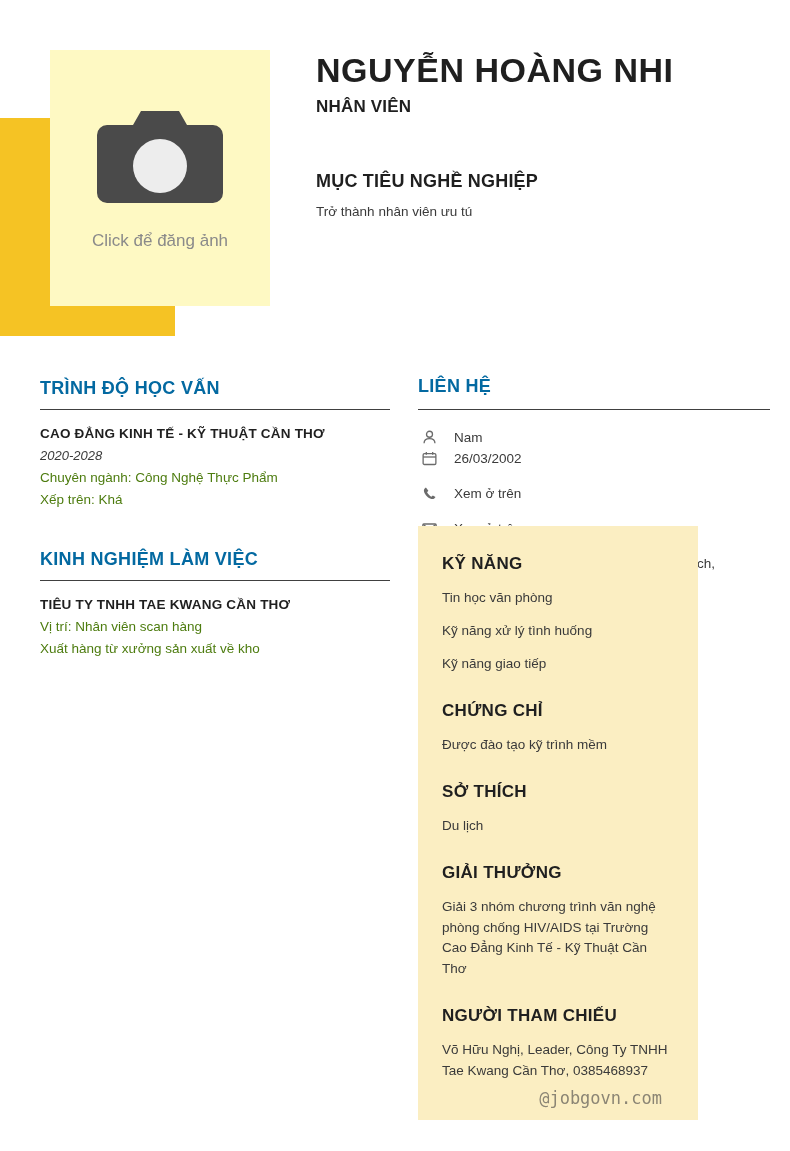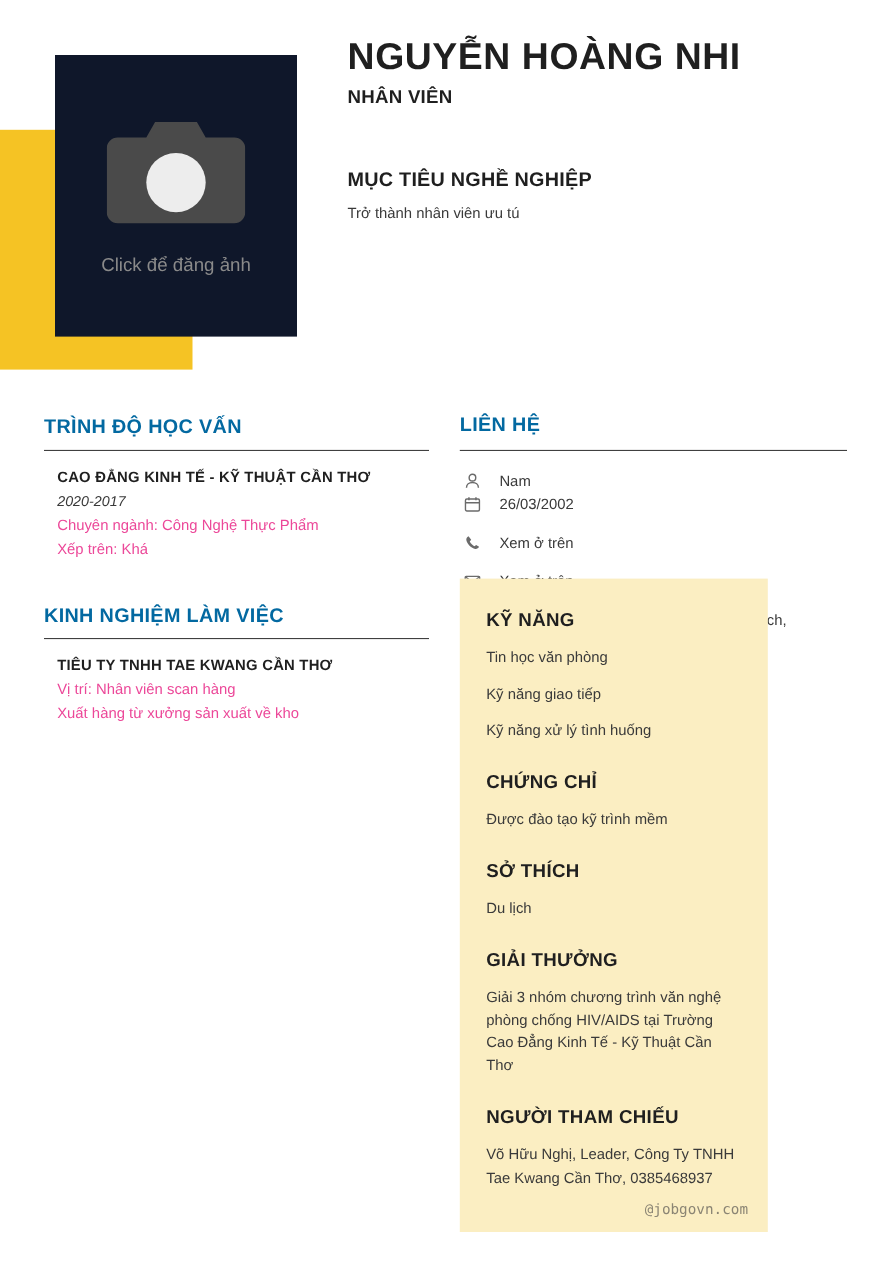--- a/index.html
+++ b/index.html
@@ -28,41 +28,41 @@
     width: 175px;
     height: 218px;
     background: #f5c324;
   }
   .photo-box {
     position: absolute;
     left: 50px;
     top: 50px;
     width: 220px;
     height: 256px;
-    background: #0f172a;
+    background: #fef9c3;
     display: flex;
     flex-direction: column;
     align-items: center;
     justify-content: center;
     cursor: pointer;
   }
   .camera-icon {
     width: 126px;
     height: 104px;
     display: block;
   }
   .photo-caption {
     margin-top: 22px;
     font-size: 17px;
     color: #8a8a8a;
   }
   .header-text {
     position: absolute;
     left: 316px;
-    top: 32px;
+    top: 50px;
     right: 20px;
   }
   .full-name {
     font-size: 34px;
     font-weight: bold;
     letter-spacing: 0.5px;
     color: #1f1f1f;
     margin: 0;
     line-height: 1.2;
   }
@@ -108,37 +108,37 @@
     color: #0369a1;
     letter-spacing: 0.3px;
     margin: 0;
   }
   .sec-rule {
     border: 0;
     border-top: 1.5px solid #404040;
     margin: 10px 0 16px 0;
   }
 
-  .entry { margin-bottom: 8px; margin-left: 12px; }
+  .entry { margin-bottom: 8px; }
   .entry-title {
     font-size: 13.5px;
     font-weight: bold;
     color: #1f1f1f;
     margin: 0 0 7px 0;
     letter-spacing: 0.2px;
   }
   .entry-date {
     font-size: 13px;
     font-style: italic;
     color: #3a3a3a;
     margin: 0 0 7px 0;
   }
   .entry-line {
     font-size: 13.5px;
-    color: #ec4899;
+    color: #4d7c0f;
     margin: 0 0 7px 0;
   }
   .spacer-exp { height: 34px; }
 
   
   .contact-list { margin-top: 2px; }
   .contact-row {
     display: flex;
     align-items: flex-start;
     margin-bottom: 14px;
@@ -188,24 +188,24 @@
   }
   .yp-title.spaced { margin-top: 26px; }
   .yp-item {
     font-size: 13.5px;
     color: #3a3a3a;
     margin: 0 0 12px 0;
     line-height: 1.55;
   }
   .watermark {
     position: absolute;
-    right: 18px;
+    right: 36px;
     bottom: 12px;
     font-family: "DejaVu Sans Mono", monospace;
-    font-size: 13px;
+    font-size: 17px;
     color: #8b8574;
   }
 </style>
 </head>
 <body>
 
 <div class="header">
 
   <div class="yellow-block"></div>
 
@@ -229,21 +229,21 @@
 
 <div class="body-cols">
 
   <div class="col-left">
 
     <div>
       <div class="sec-title">TRÌNH ĐỘ HỌC VẤN</div>
       <hr class="sec-rule">
       <div class="entry">
         <div class="entry-title">CAO ĐẲNG KINH TẾ - KỸ THUẬT CẦN THƠ</div>
-        <div class="entry-date">2020-2017</div>
+        <div class="entry-date">2020-2028</div>
         <div class="entry-line">Chuyên ngành: Công Nghệ Thực Phẩm</div>
         <div class="entry-line">Xếp trên: Khá</div>
       </div>
     </div>
 
     <div class="spacer-exp"></div>
 
     <div>
       <div class="sec-title">KINH NGHIỆM LÀM VIỆC</div>
       <hr class="sec-rule">
@@ -313,22 +313,22 @@
           </span>
           <span class="c-text addr-text">Ấp Hòa Lợi, Xã Xuân Hòa, Huyện Kế Sách, Tỉnh Sóc Trăng</span>
         </div>
       </div>
     </div>
 
     <div class="yellow-panel">
 
       <div class="yp-title">KỸ NĂNG</div>
       <div class="yp-item">Tin học văn phòng</div>
+      <div class="yp-item">Kỹ năng xử lý tình huống</div>
       <div class="yp-item">Kỹ năng giao tiếp</div>
-      <div class="yp-item">Kỹ năng xử lý tình huống</div>
 
       <div class="yp-title spaced">CHỨNG CHỈ</div>
       <div class="yp-item">Được đào tạo kỹ trình mềm</div>
 
       <div class="yp-title spaced">SỞ THÍCH</div>
       <div class="yp-item">Du lịch</div>
 
       <div class="yp-title spaced">GIẢI THƯỞNG</div>
       <div class="yp-item">Giải 3 nhóm chương trình văn nghệ phòng chống HIV/AIDS tại Trường Cao Đẳng Kinh Tế - Kỹ Thuật Cần Thơ</div>
 

